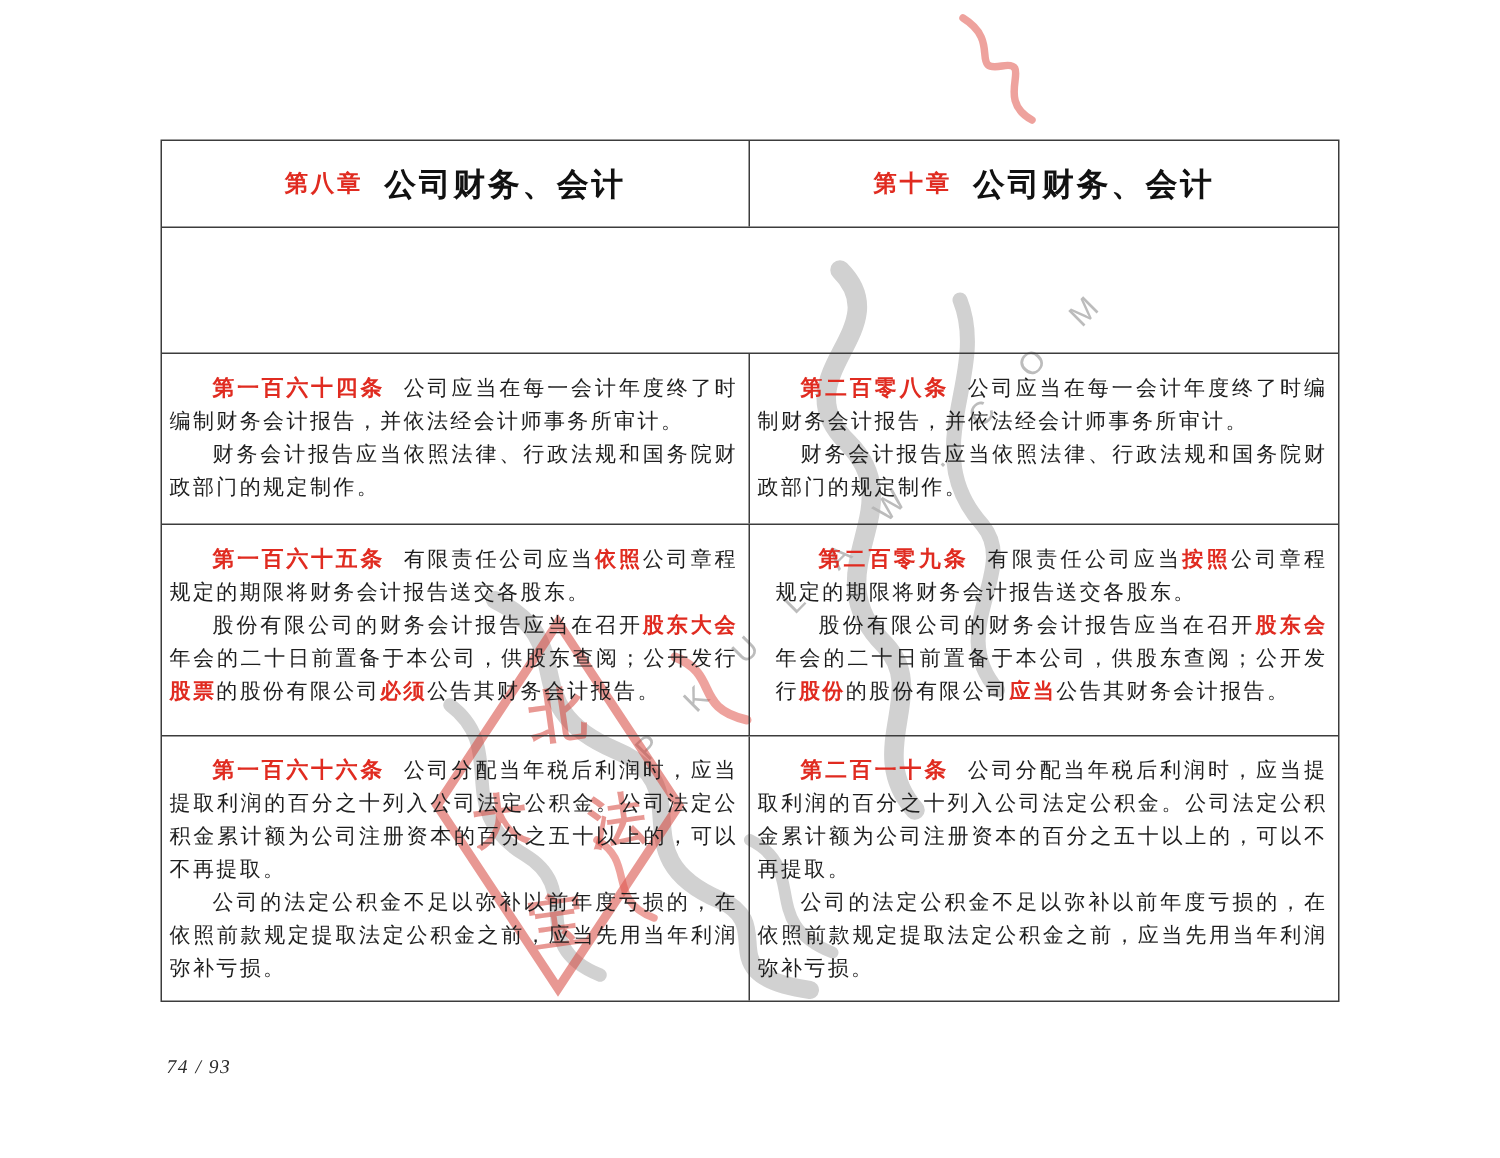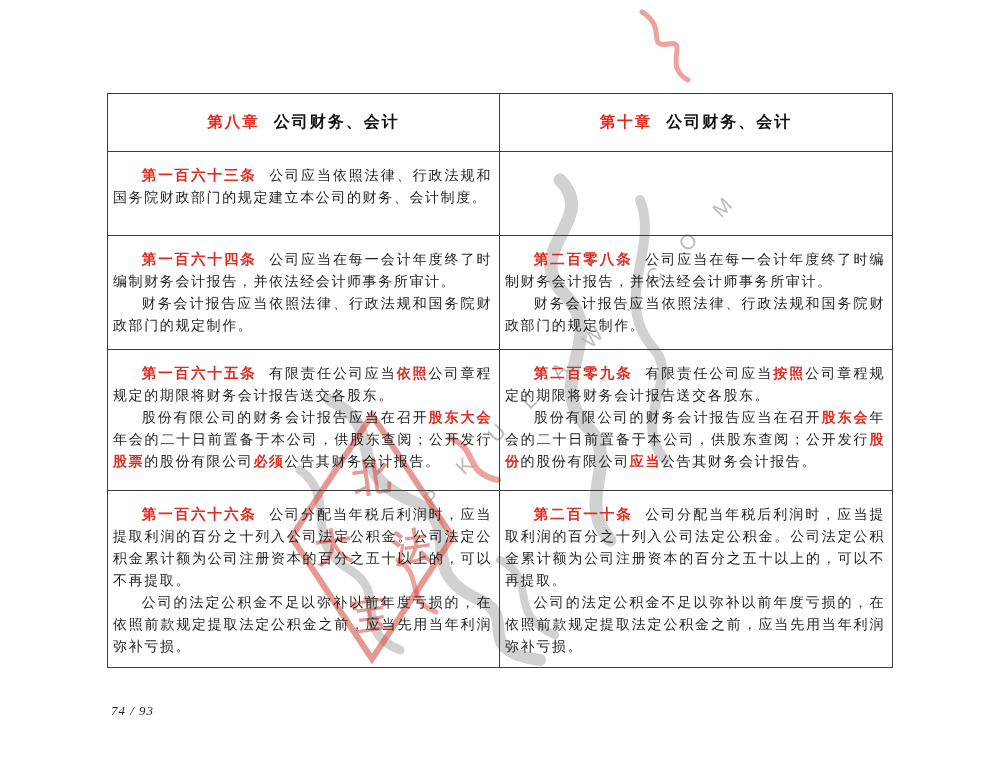--- a/index.html
+++ b/index.html
@@ -15,21 +15,21 @@
     border:1.5px solid #3c3c3c;box-sizing:border-box;background:transparent;
   }
   .t-row{display:flex;border-top:1.5px solid #3c3c3c;box-sizing:border-box;}
   .t-row.first{border-top:none;}
   .cell{box-sizing:border-box;padding:12px 7px 8px 5px;background:transparent;}
   .cell.left{width:392px;border-right:1.5px solid #3c3c3c;}
   .cell.right{flex:1;}
   .hdr-row{height:57px;}
   .hdr-cell{display:flex;align-items:center;justify-content:center;padding:0;}
   .chapter-num{color:#e02b20;font-weight:bold;font-size:15.5px;letter-spacing:2px;}
-  .chapter-title{color:#111;font-weight:bold;font-size:16px;letter-spacing:2px;margin-left:14px;}
+  .chapter-title{color:#111;font-weight:bold;font-size:21px;letter-spacing:2px;margin-left:14px;}
   p.para{
     margin:0;font-size:14px;line-height:22px;letter-spacing:1.6px;
     color:#1e1e1e;text-align:justify;text-indent:2.05em;
   }
   .num{color:#e02b20;font-weight:bold;font-size:14.5px;margin-right:0.85em;}
   .hl{color:#e02b20;font-weight:bold;}
   .pagenum{
     position:absolute;left:111px;top:703px;z-index:2;
     font-size:13px;color:#2a2a2a;letter-spacing:1px;font-style:italic;
   }
@@ -74,35 +74,32 @@
         <span class="chapter-num">第八章</span>
         <span class="chapter-title">公司财务、会计</span>
       </div>
       <div class="cell right hdr-cell">
         <span class="chapter-num">第十章</span>
         <span class="chapter-title">公司财务、会计</span>
       </div>
     </div>
     <div>
         <div class="t-row" style="height: 84px;">
-          <div class="cell left">
-            <p class="para"><span class="num">第一百六十三条</span><span class="txt">公司应当依照法律、行政法规和国务院财政部门的规定建立本公司的财务、会计制度。</span></p>
-          </div>
         </div>
         <div class="t-row" style="height: 114px;">
           <div class="cell left">
             <p class="para"><span class="num">第一百六十四条</span><span class="txt">公司应当在每一会计年度终了时编制财务会计报告，并依法经会计师事务所审计。</span></p>
             <p class="para"><span class="txt">财务会计报告应当依照法律、行政法规和国务院财政部门的规定制作。</span></p>
           </div>
           <div class="cell right">
             <p class="para"><span class="num">第二百零八条</span><span class="txt">公司应当在每一会计年度终了时编制财务会计报告，并依法经会计师事务所审计。</span></p>
             <p class="para"><span class="txt">财务会计报告应当依照法律、行政法规和国务院财政部门的规定制作。</span></p>
           </div>
         </div>
-        <div class="t-row" style="height: 141px;">
+        <div class="t-row" style="height: 141px; gap: 12px;">
           <div class="cell left">
             <p class="para"><span class="num">第一百六十五条</span><span class="txt">有限责任公司应当</span><span class="hl">依照</span><span class="txt">公司章程规定的期限将财务会计报告送交各股东。</span></p>
             <p class="para"><span class="txt">股份有限公司的财务会计报告应当在召开</span><span class="hl">股东大会</span><span class="txt">年会的二十日前置备于本公司，供股东查阅；公开发行</span><span class="hl">股票</span><span class="txt">的股份有限公司</span><span class="hl">必须</span><span class="txt">公告其财务会计报告。</span></p>
           </div>
           <div class="cell right">
             <p class="para"><span class="num">第二百零九条</span><span class="txt">有限责任公司应当</span><span class="hl">按照</span><span class="txt">公司章程规定的期限将财务会计报告送交各股东。</span></p>
             <p class="para"><span class="txt">股份有限公司的财务会计报告应当在召开</span><span class="hl">股东会</span><span class="txt">年会的二十日前置备于本公司，供股东查阅；公开发行</span><span class="hl">股份</span><span class="txt">的股份有限公司</span><span class="hl">应当</span><span class="txt">公告其财务会计报告。</span></p>
           </div>
         </div>
         <div class="t-row" style="height: 177px;">

